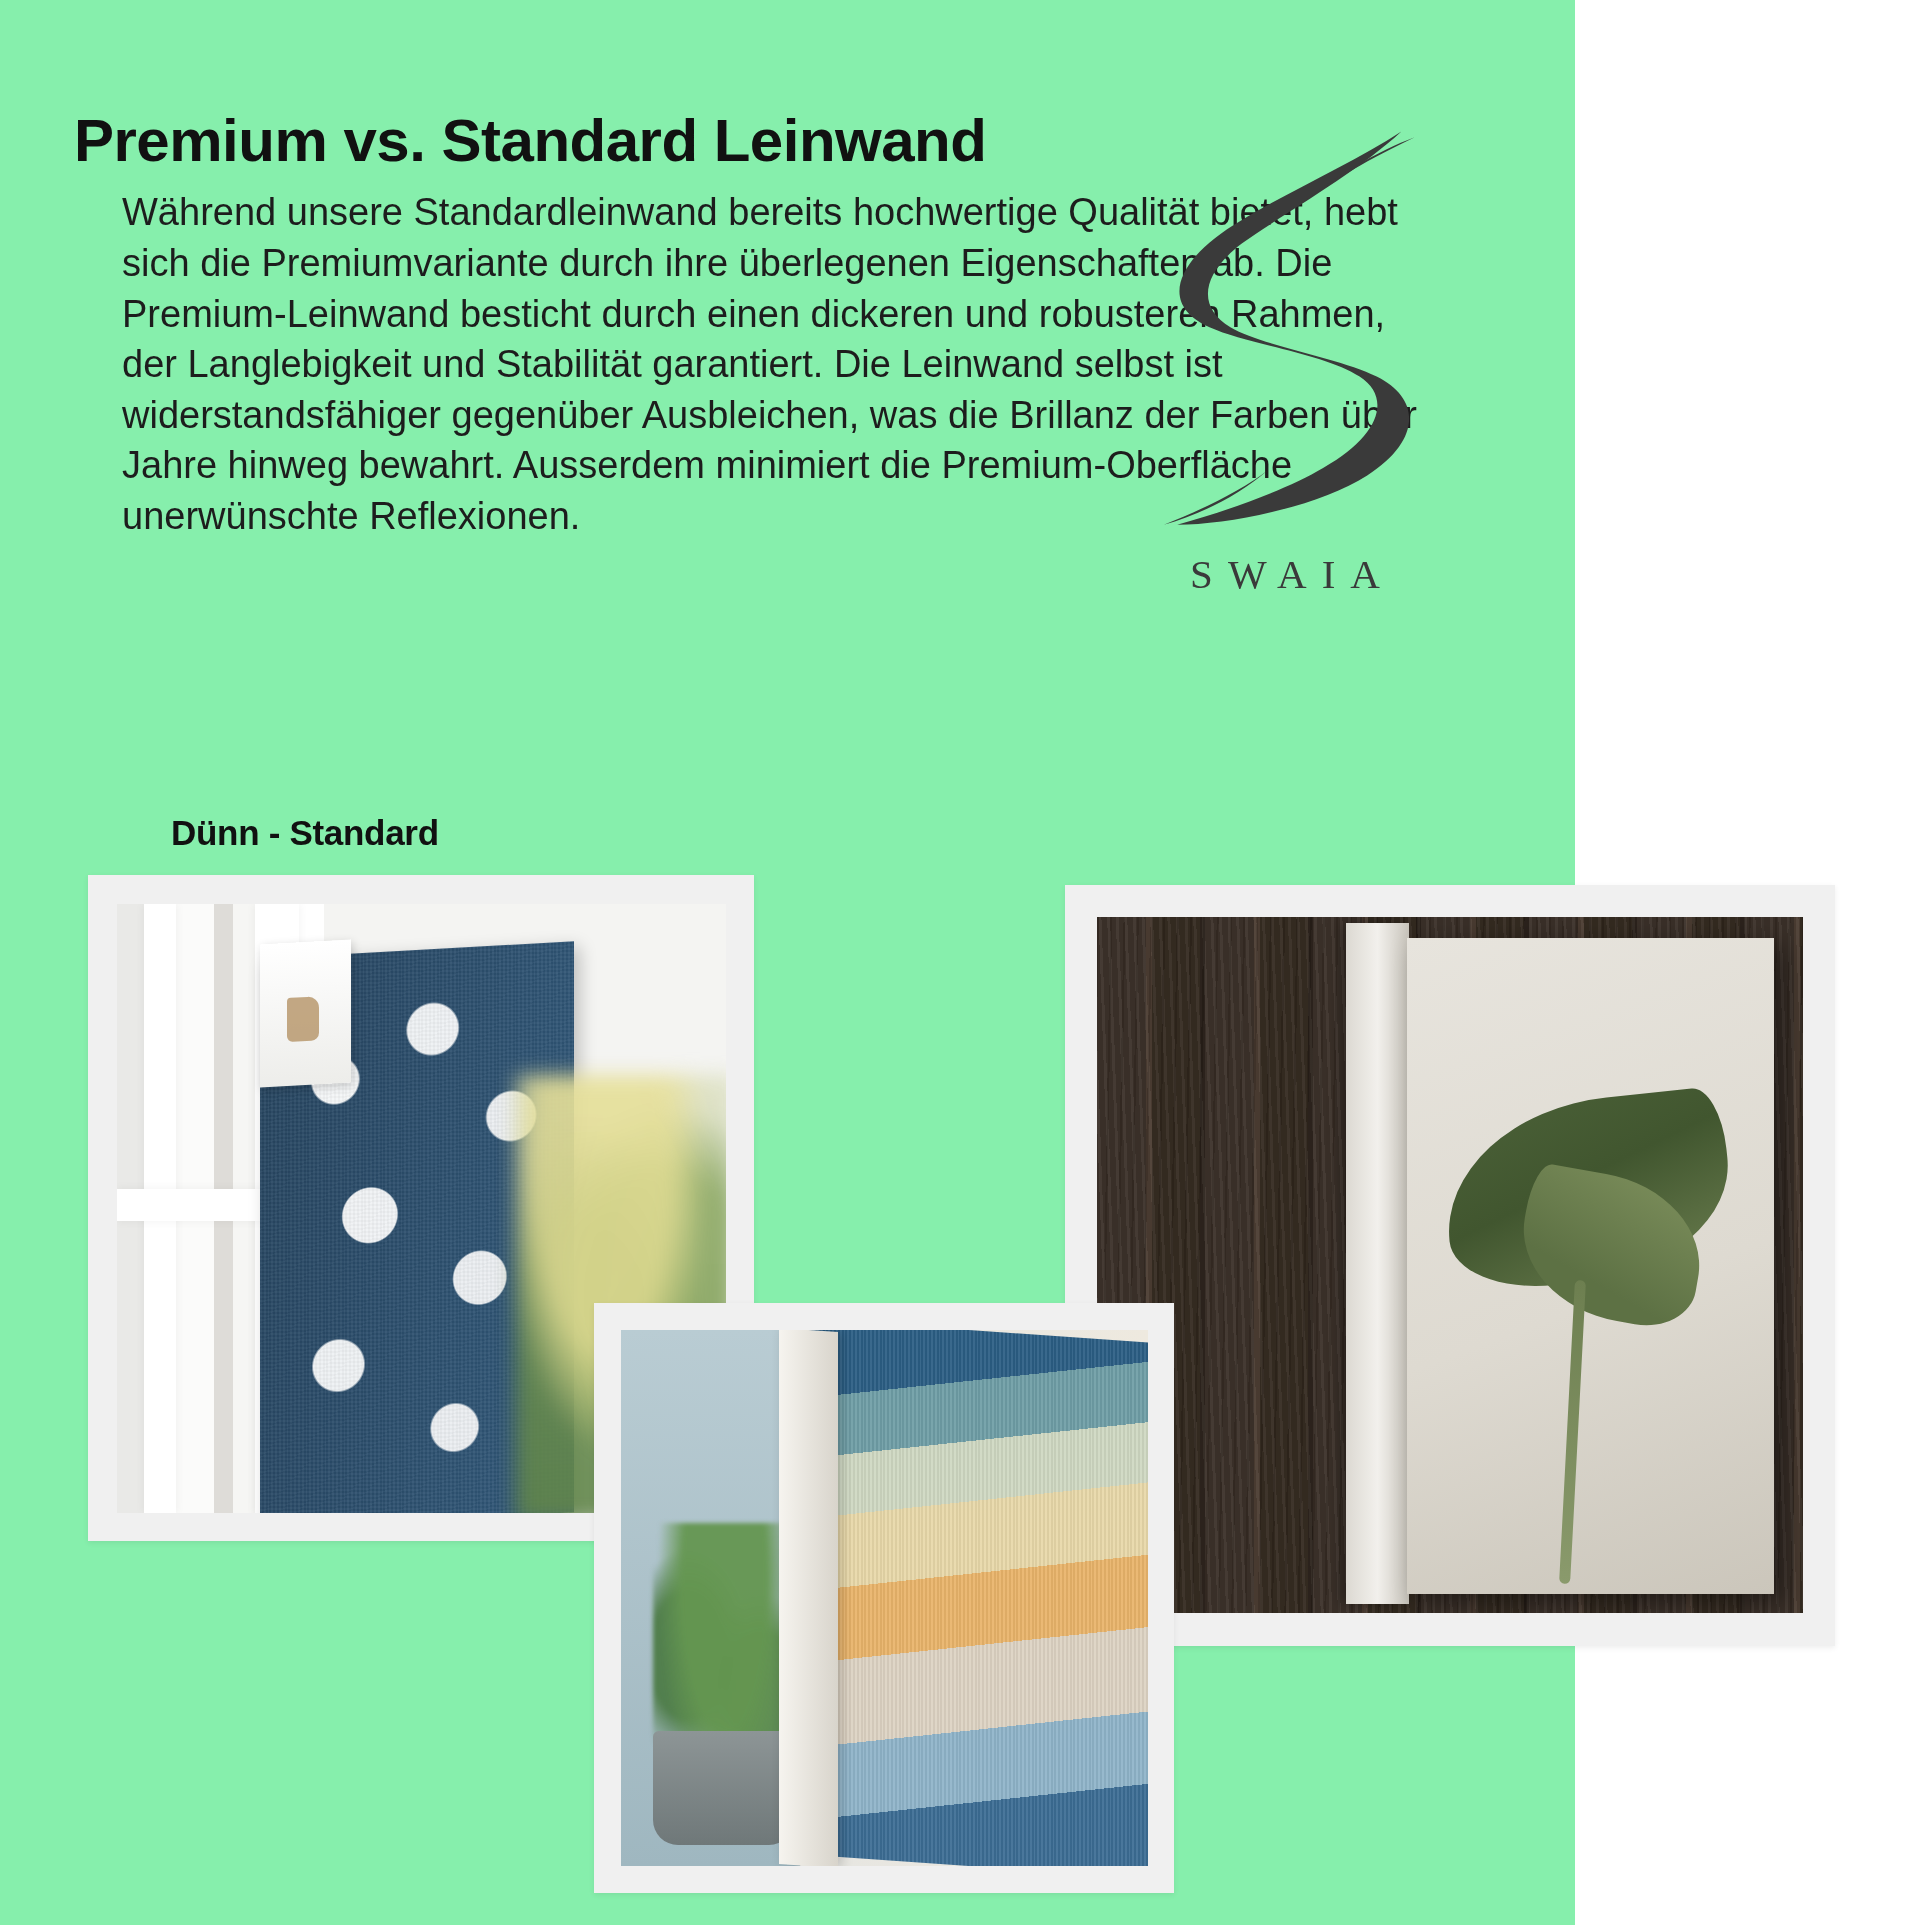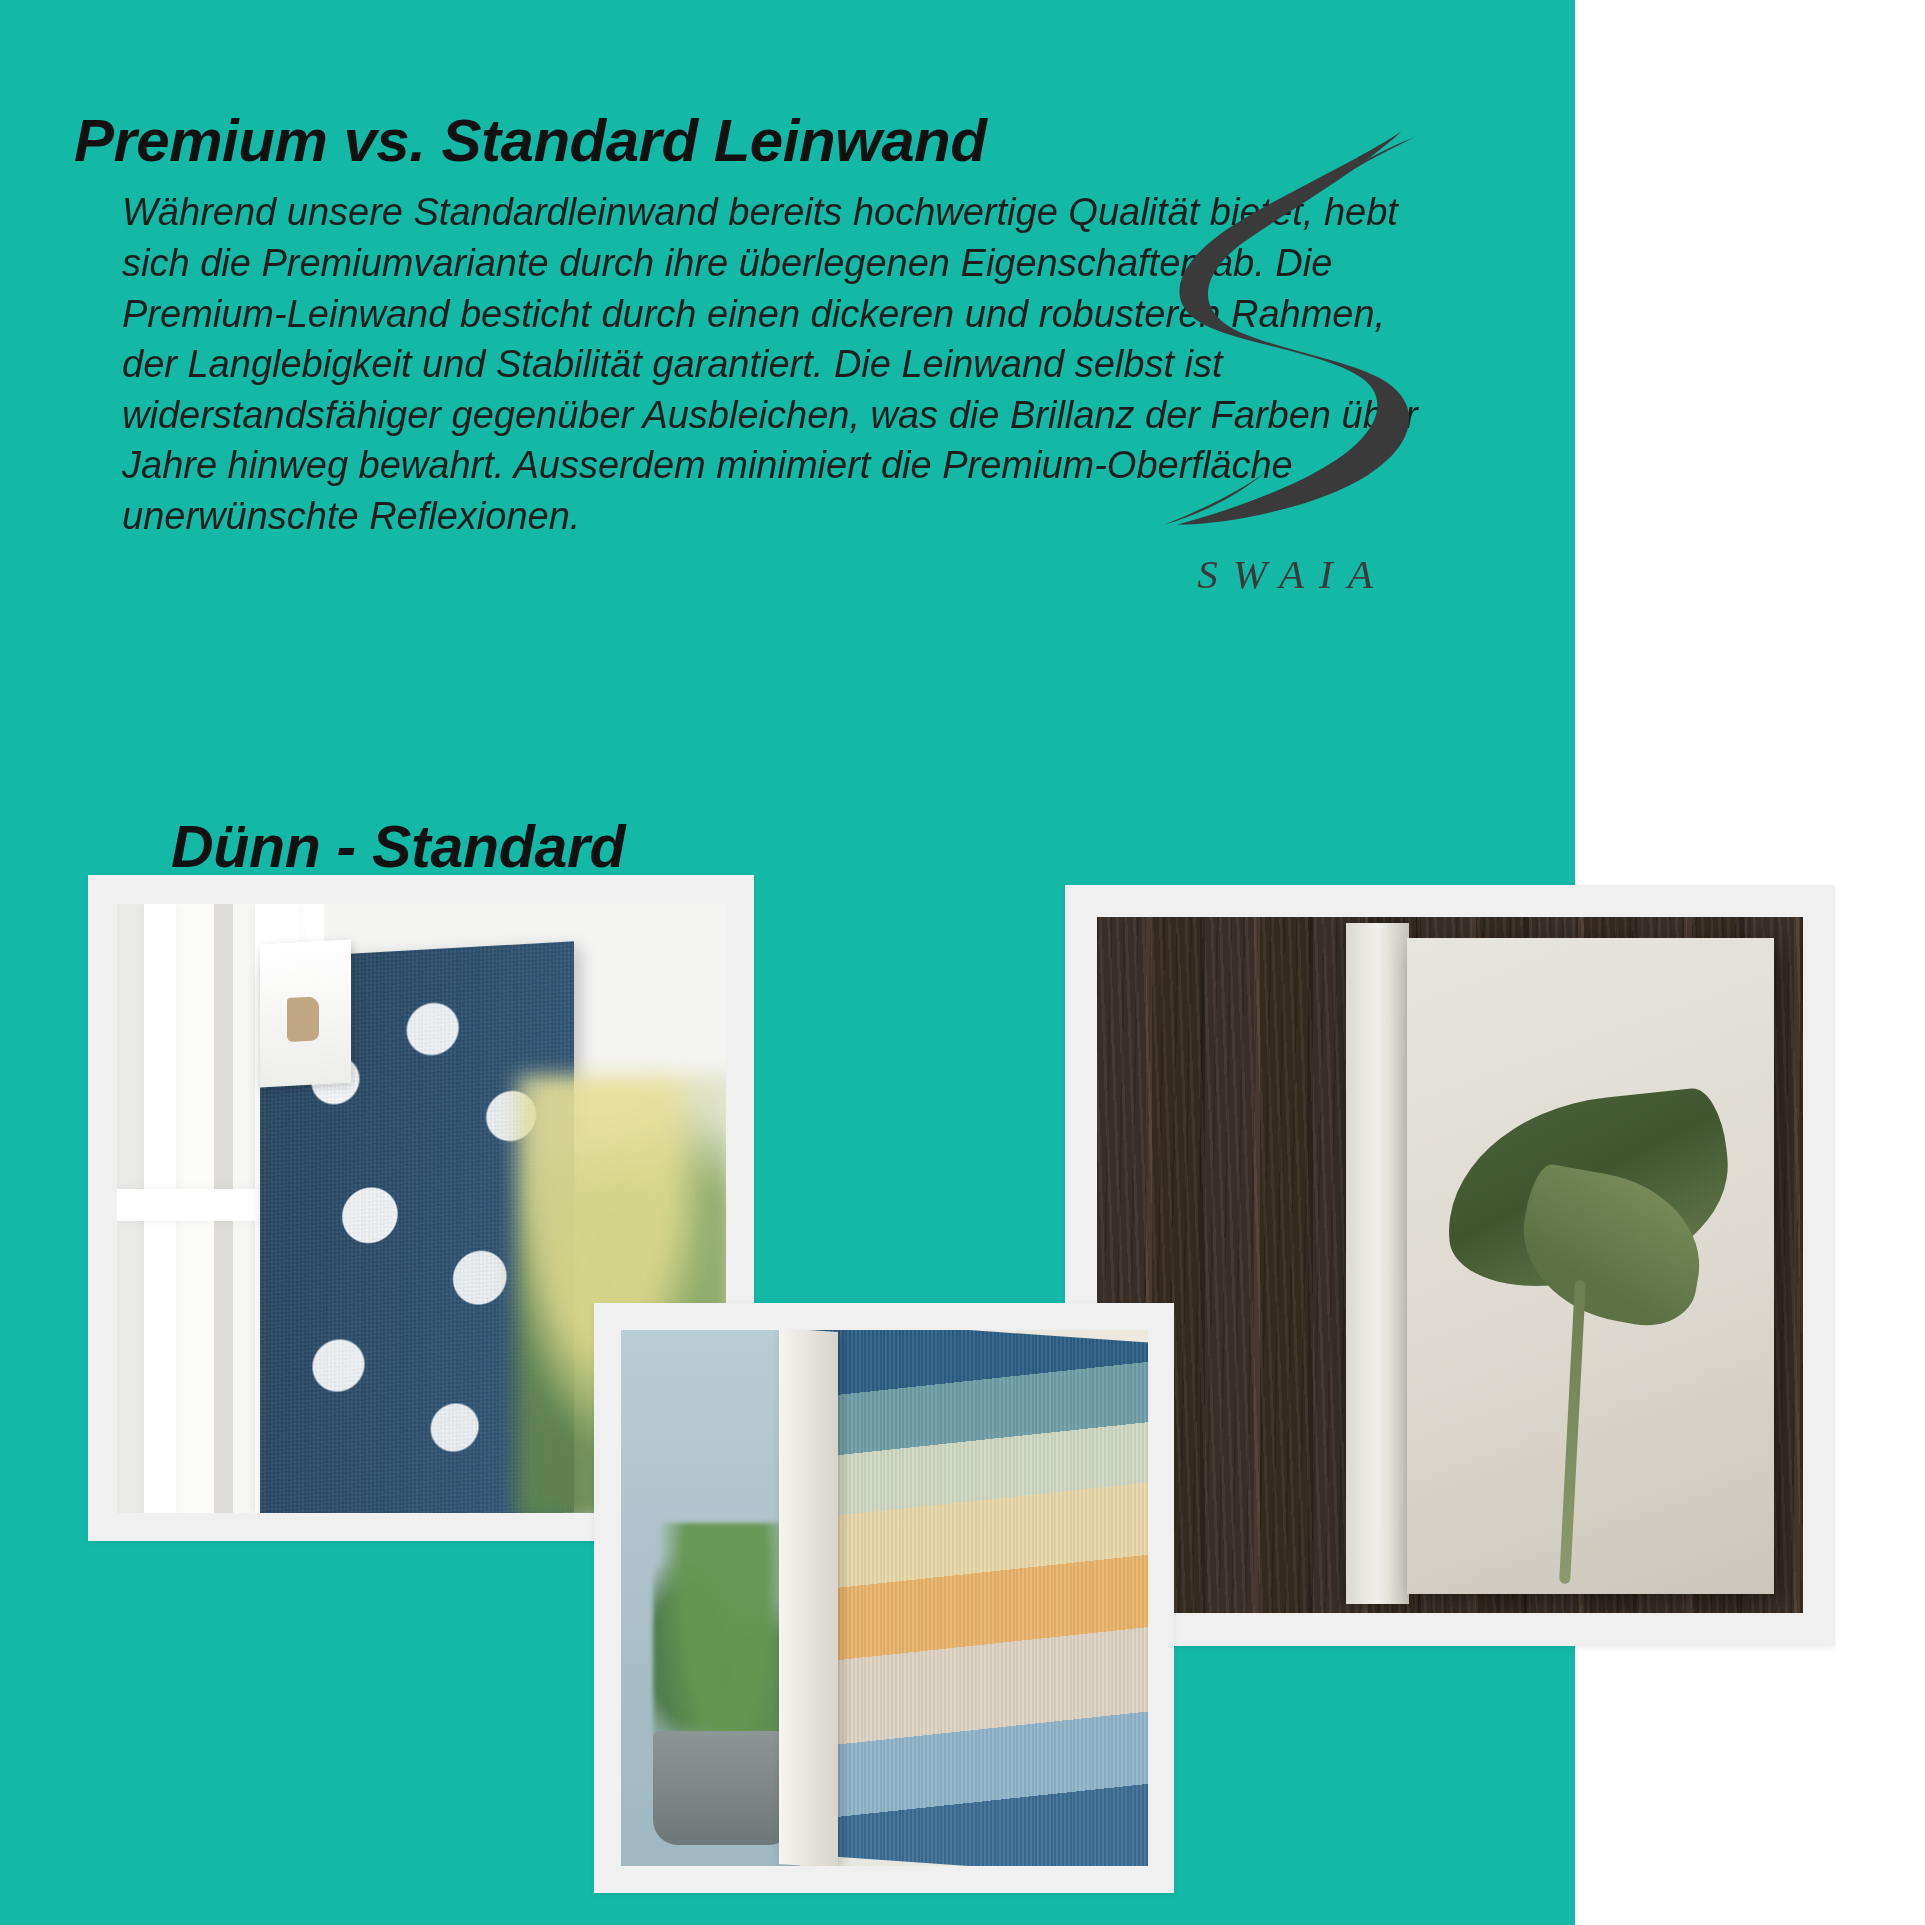--- a/index.html
+++ b/index.html
@@ -8,22 +8,21 @@
     height: 1926px;
     background: #ffffff;
     font-family: "Liberation Sans", sans-serif;
     overflow: hidden;
   }
 
   .page {
     position: relative;
     width: 1575px;
     height: 1926px;
-    background: #14b8a6;
-    font-style: italic;
+    background: #86efac;
   }
 
   
   .header {
     position: absolute;
     left: 74px;
     top: 107px;
     width: 1360px;
   }
 
@@ -66,21 +65,21 @@
     letter-spacing: 15px;
     color: #3a3a3a;
     font-weight: 400;
     text-indent: 15px;
     font-family: "Liberation Serif", serif;
   }
 
   
   .caption {
     position: absolute;
-    font-size: 59px;
+    font-size: 35px;
     font-weight: 700;
     color: #111111;
     letter-spacing: -0.3px;
   }
   .caption-left  { left: 171px;  top: 813px; }
   .caption-right { left: 1222px; top: 813px; }
 
   
   .photo-card {
     position: absolute;

